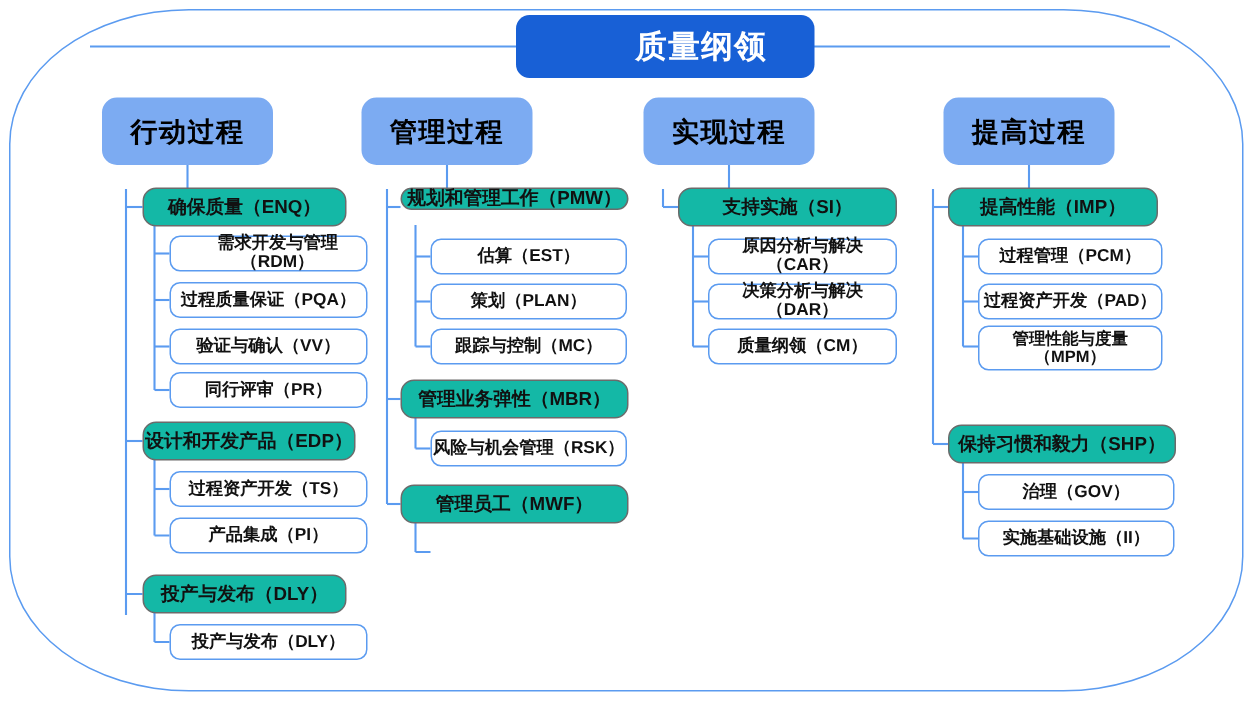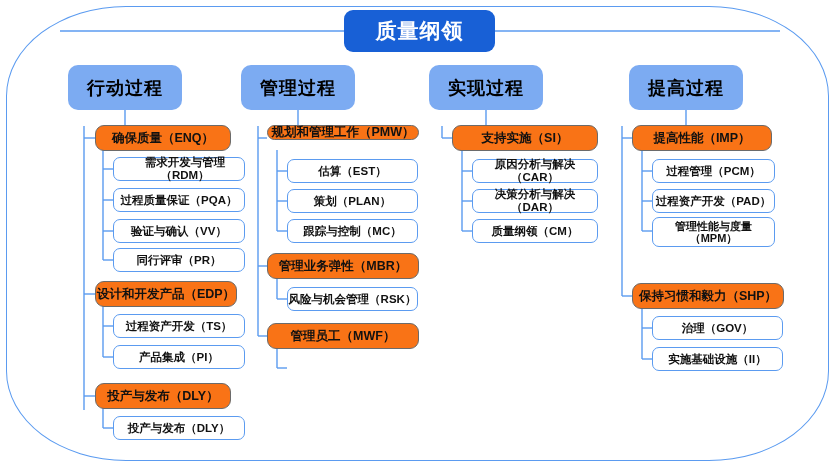--- a/index.html
+++ b/index.html
@@ -52,20 +52,21 @@
     background: #1860d6;
     border-radius: 9px;
     display: flex;
     align-items: center;
     justify-content: center;
     color: #ffffff;
     font-size: 21px;
     font-weight: bold;
     letter-spacing: 1px;
     z-index: 4;
+    padding-left: 48px;
   }
 
   
   .col-header {
     position: absolute;
     height: 45px;
     background: #7cabf2;
     border-radius: 10px;
     display: flex;
     align-items: center;
@@ -73,21 +74,21 @@
     color: #000000;
     font-size: 18px;
     font-weight: bold;
     letter-spacing: 1px;
     z-index: 3;
   }
 
   
   .node2 {
     position: absolute;
-    background: #f97316;
+    background: #14b8a6;
     border: 1.6px solid #6b6b6b;
     border-radius: 9px;
     display: flex;
     align-items: center;
     justify-content: center;
     text-align: center;
     color: #111111;
     font-size: 12.5px;
     font-weight: bold;
     box-sizing: border-box;

